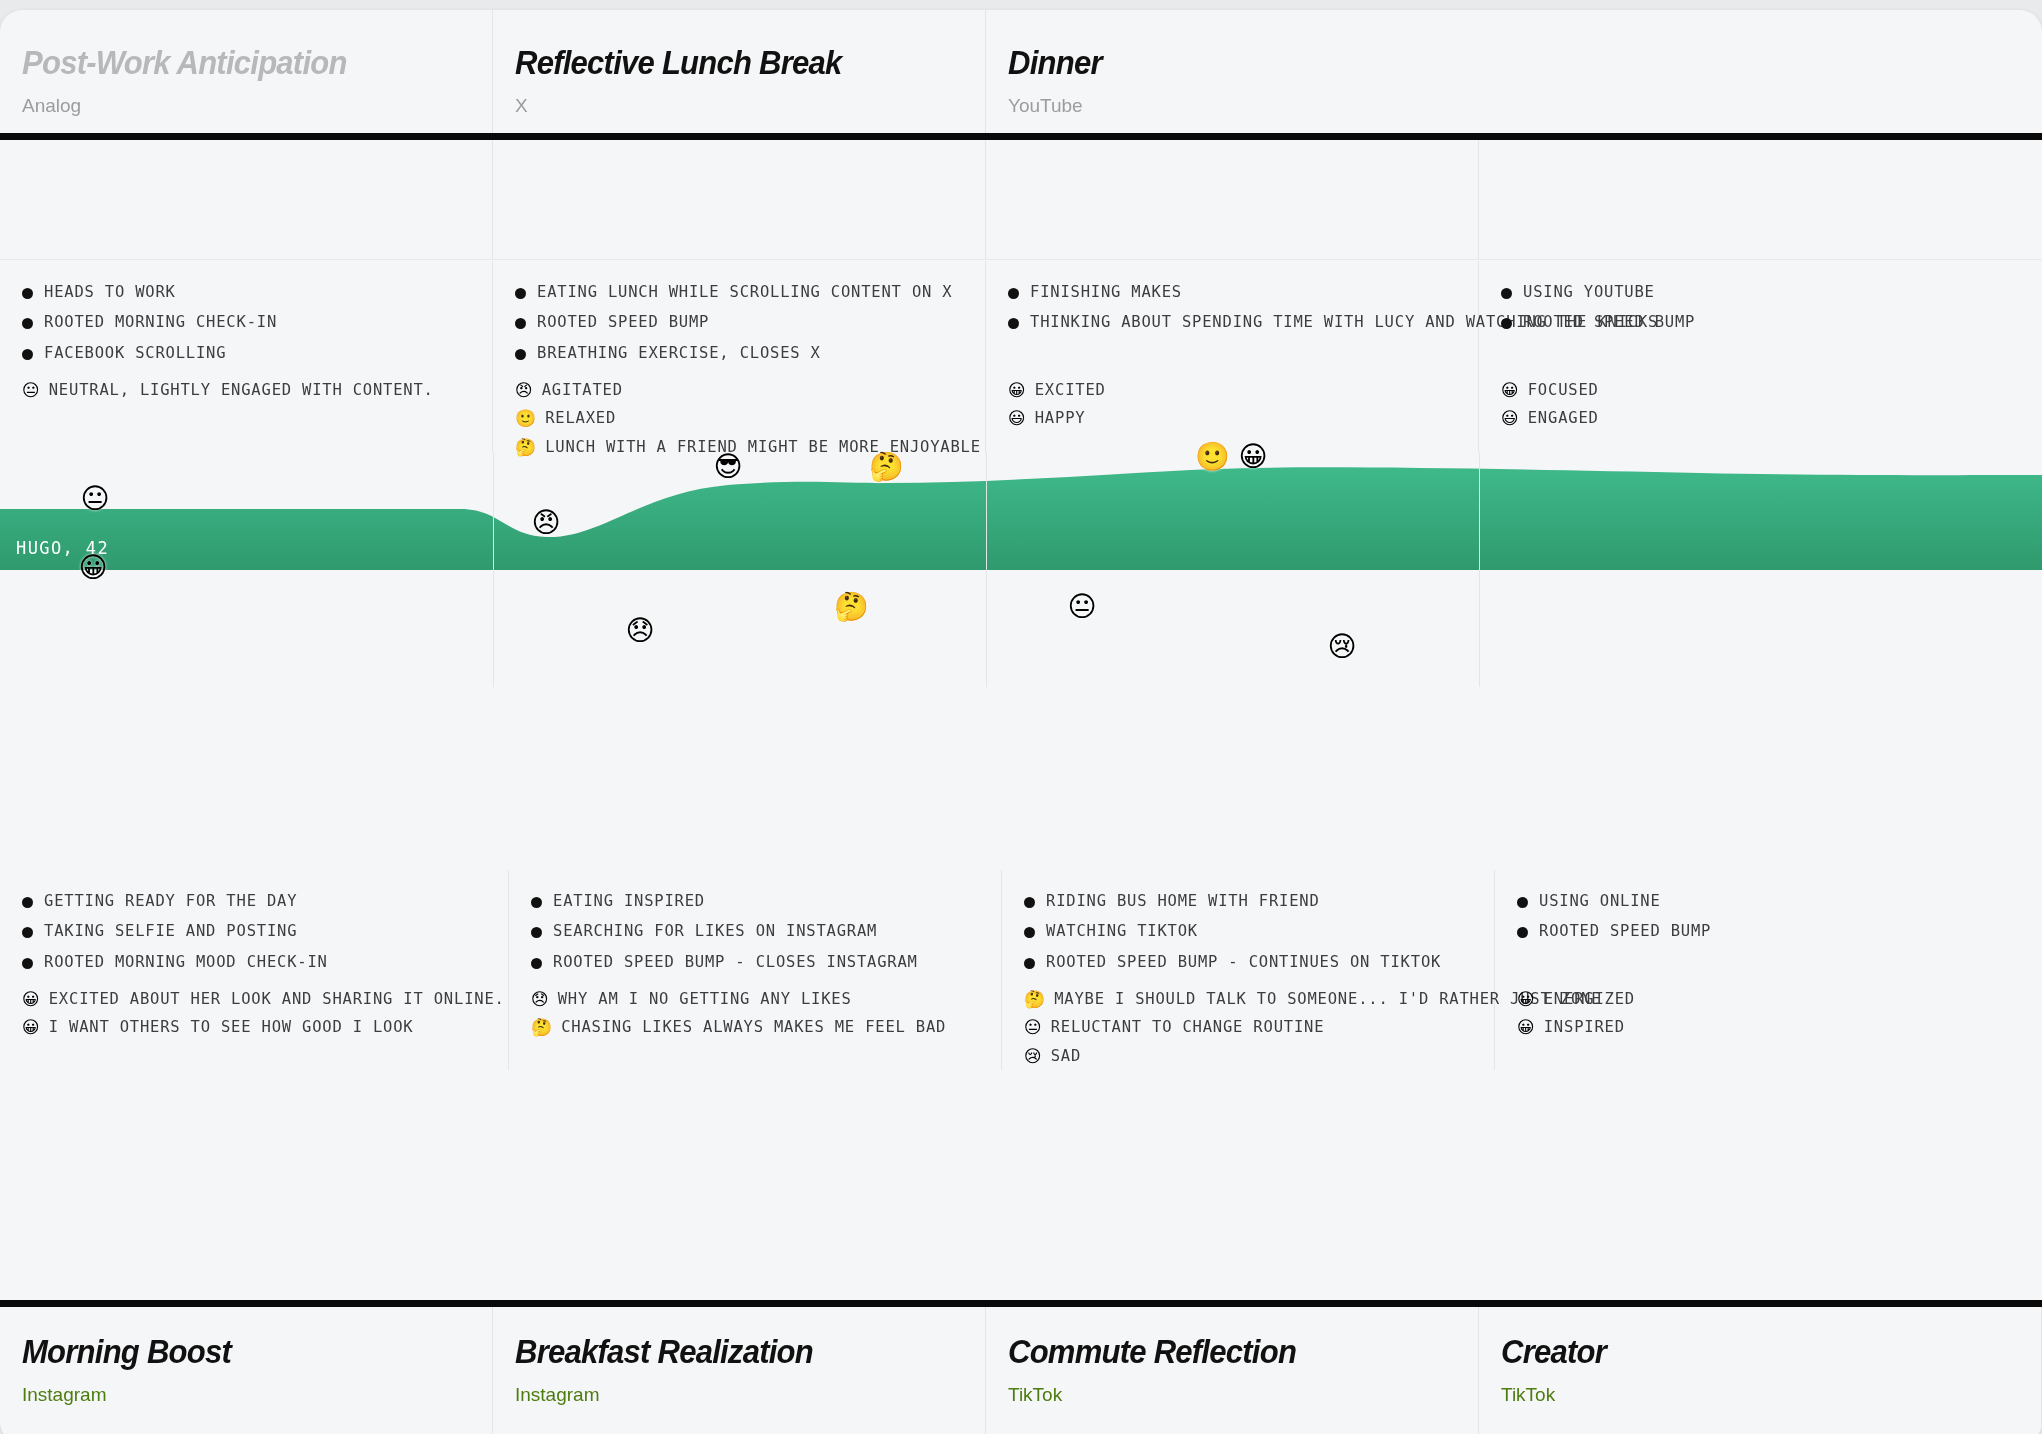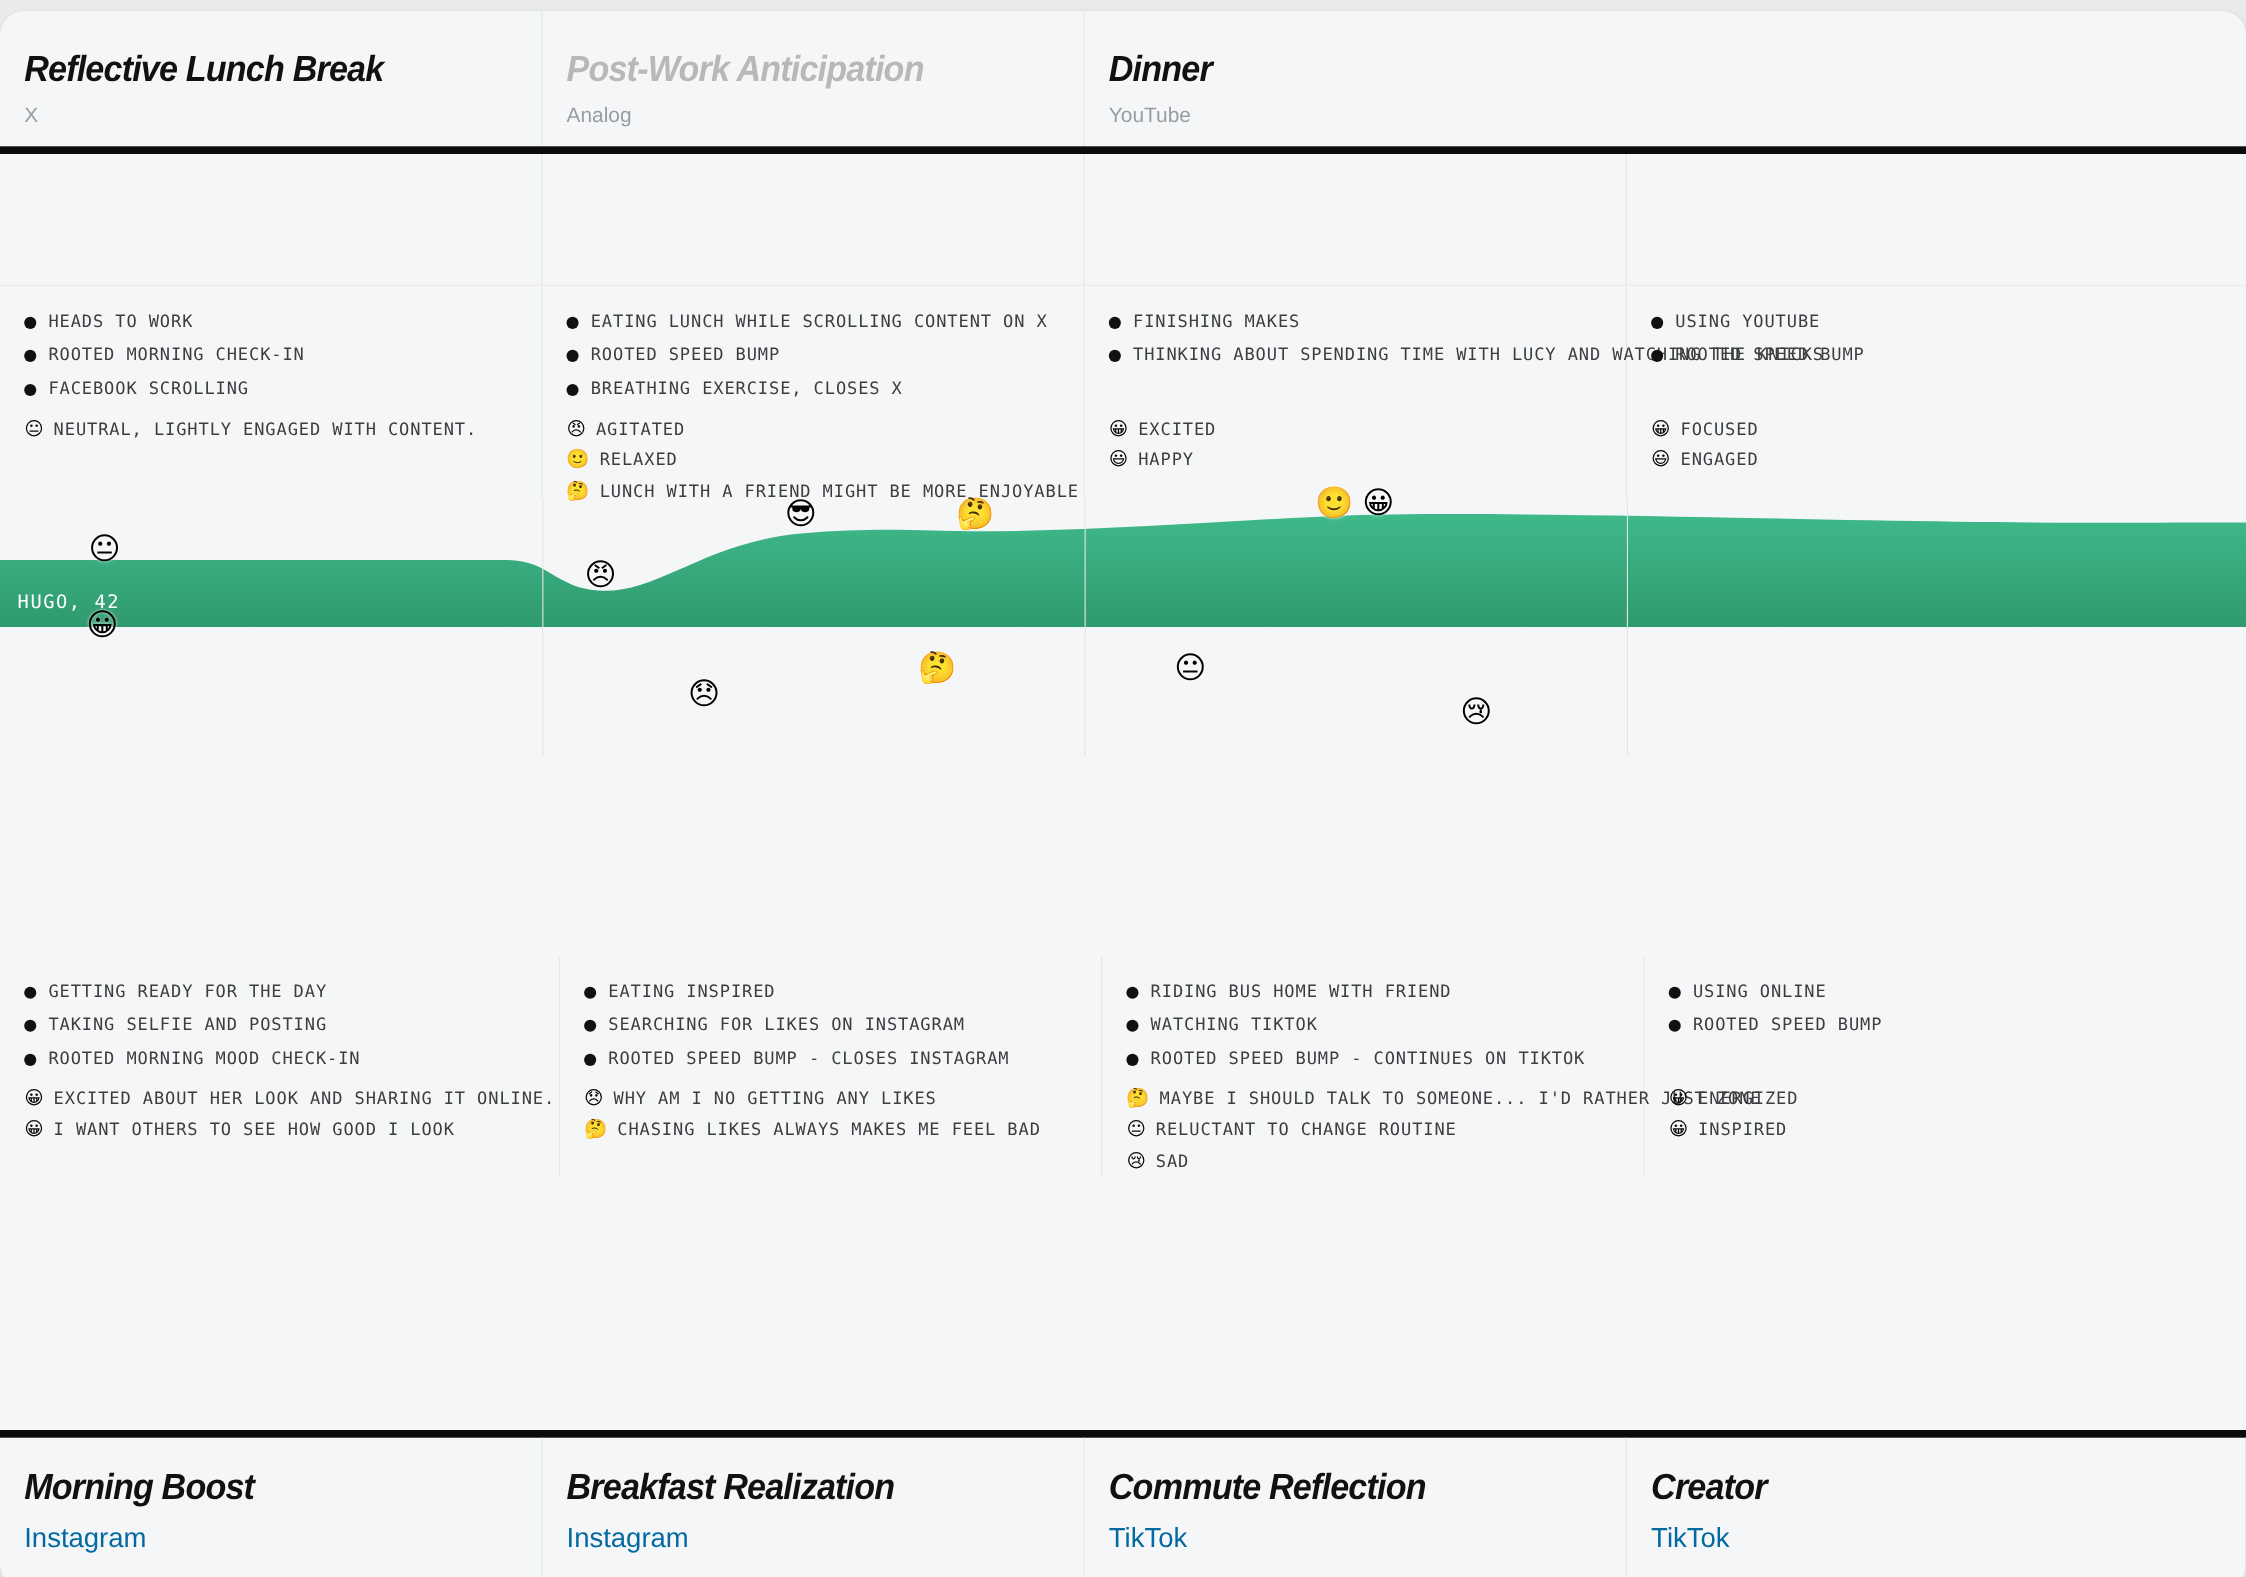--- a/index.html
+++ b/index.html
@@ -144,39 +144,39 @@
     border-right:1px solid #e3e5e7;
     flex:0 0 auto;
   }
   .f-title {
     font-family:"Liberation Sans", sans-serif;
     font-weight:bold; font-style:italic;
     font-size:33px; letter-spacing:-0.8px;
     color:#111; white-space:nowrap;
     transform:scaleX(0.94); transform-origin:left center;
   }
-  .f-sub { margin-top:13px; font-size:25px; color:#0369a1; white-space:nowrap; }
+  .f-sub { margin-top:13px; font-size:19px; color:#4d7c0f; white-space:nowrap; }
   .blank-band {
     position:absolute; left:0; top:1060px;
     width:2042px; height:230px; background:#f5f6f7;
   }
 </style>
 </head>
 <body>
 
 <div class="canvas">
 
   <div class="header-row" id="topHeaders">
       <div class="hcell" style="width: 493px;">
+        <div class="h-title muted">Post-Work Anticipation</div>
+        <div class="h-sub">Analog</div>
+      </div>
+      <div class="hcell" style="width: 493px;">
         <div class="h-title">Reflective Lunch Break</div>
         <div class="h-sub">X</div>
-      </div>
-      <div class="hcell" style="width: 493px;">
-        <div class="h-title muted">Post-Work Anticipation</div>
-        <div class="h-sub">Analog</div>
       </div>
       <div class="hcell" style="width: 563px;">
         <div class="h-title">Dinner</div>
         <div class="h-sub">YouTube</div>
       </div>
     </div>
   <div class="rule-top"></div>
 
   <div class="colgrid band-empty" id="spacerBand">
       <div class="col" style="width: 493px;"></div>

